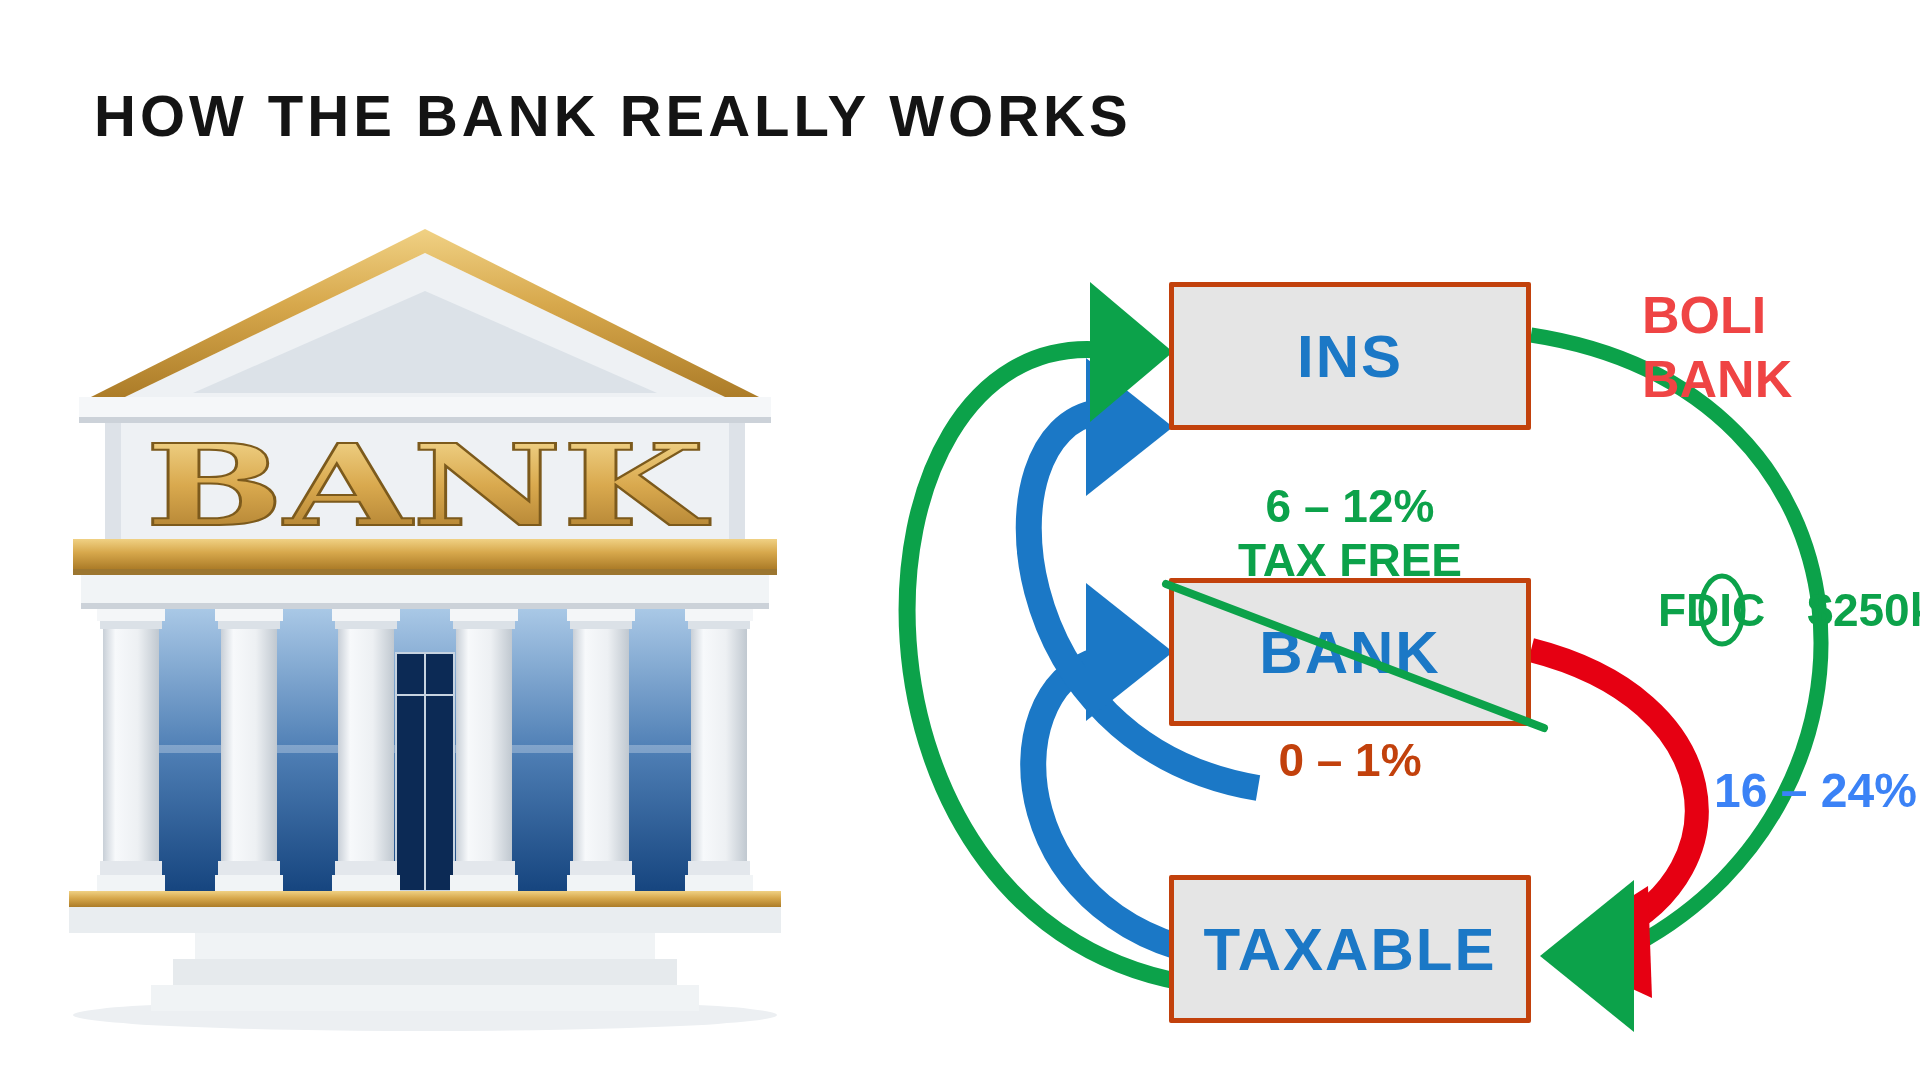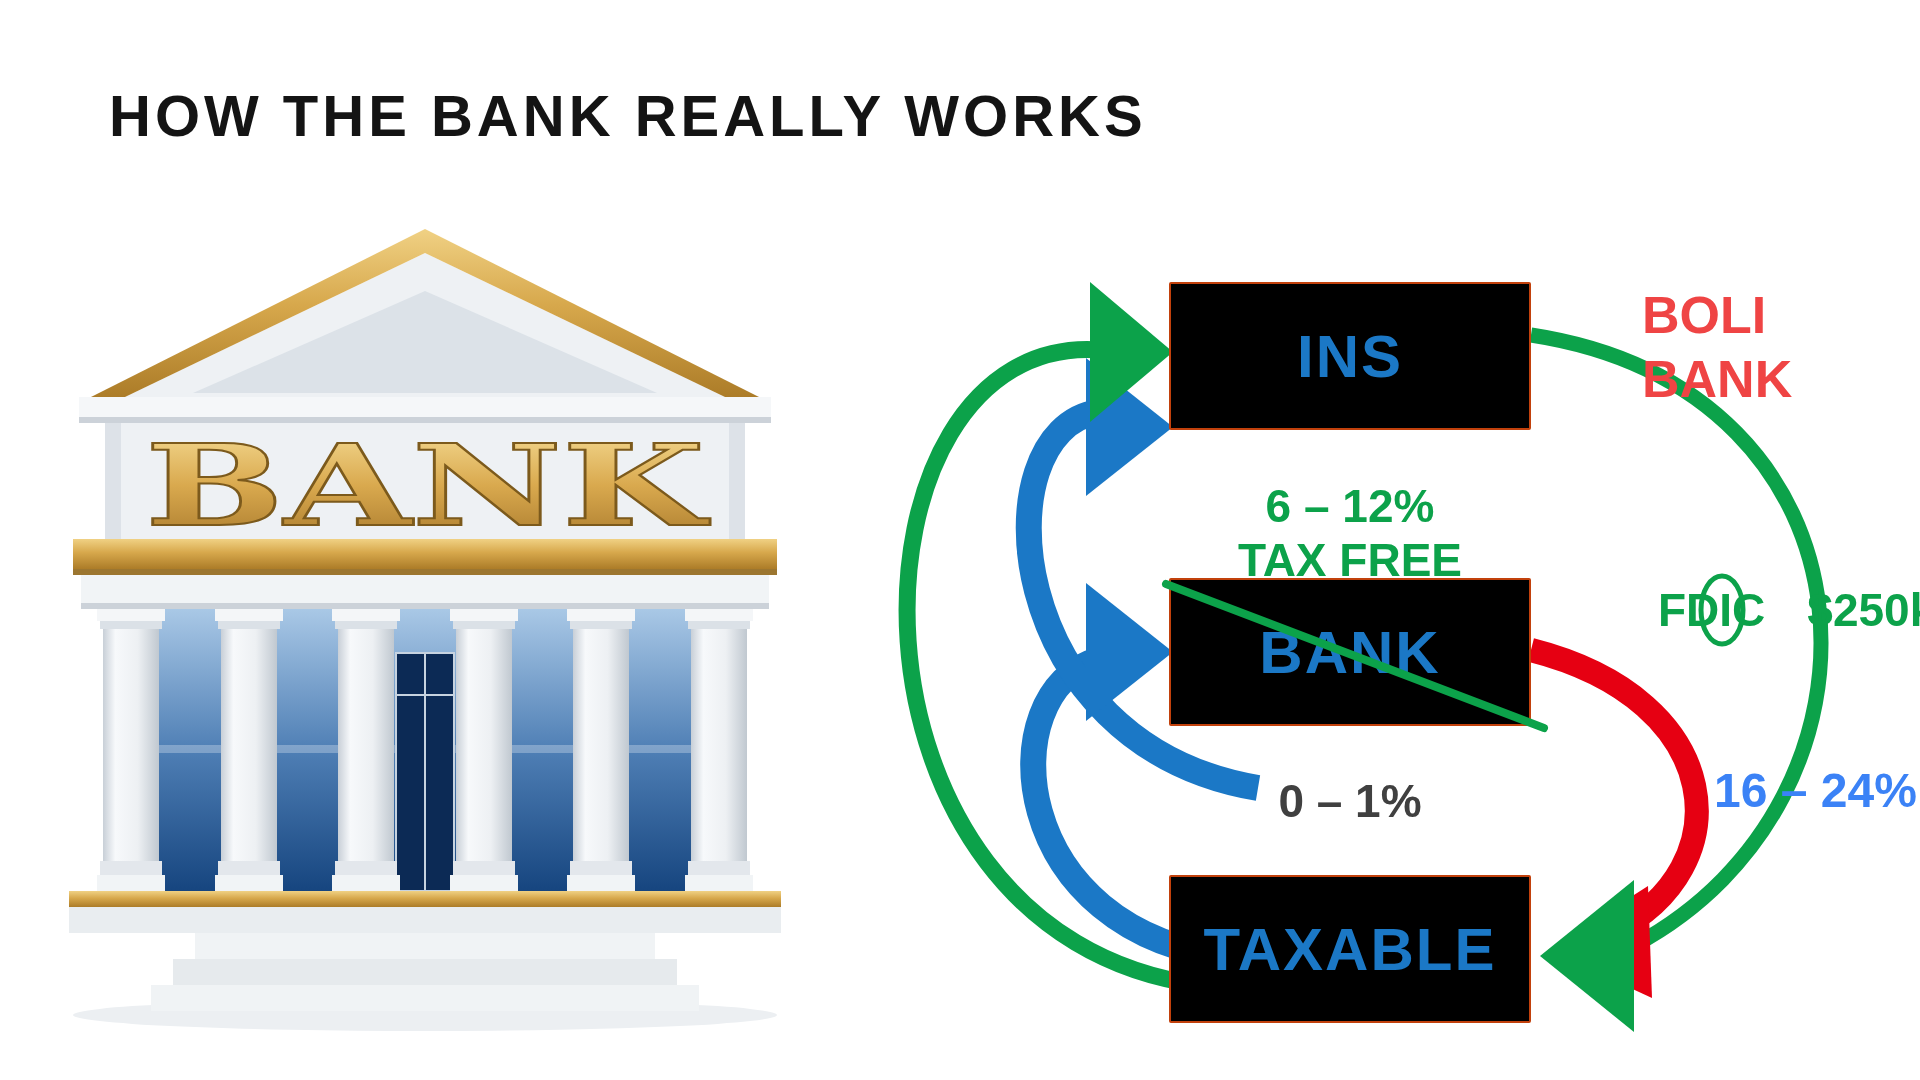--- a/index.html
+++ b/index.html
@@ -3,36 +3,36 @@
 <meta charset="utf-8">
 <style>
   html,body{margin:0;padding:0;background:#ffffff;}
   .stage{position:relative;width:1920px;height:1080px;overflow:hidden;background:#ffffff;
          font-family:"Liberation Sans",sans-serif;}
   .layer{position:absolute;left:0;top:0;pointer-events:none;}
   .under{z-index:1;}
   .over{z-index:4;}
 
   .title{position:absolute;left:94px;top:82px;z-index:2;
-         font-size:58px;font-weight:900;letter-spacing:4px;color:#141414;white-space:nowrap;margin-left:15px;}
+         font-size:58px;font-weight:900;letter-spacing:4px;color:#141414;white-space:nowrap;}
 
   .bank-art{position:absolute;left:25px;top:225px;width:800px;height:810px;z-index:1;}
 
   .box{position:absolute;left:1169px;width:362px;height:148px;z-index:2;
-       border:2px solid #c2410c;background:#000000;border-radius:2px;
+       border:5px solid #c2410c;background:#e5e5e5;border-radius:2px;
        display:flex;align-items:center;justify-content:center;
        font-size:60px;font-weight:700;letter-spacing:2px;color:#1b78c6;box-sizing:border-box;}
   .box-ins{top:282px;}
   .box-bank{top:578px;}
   .box-client{top:875px;}
 
   .rate{position:absolute;left:1169px;width:362px;z-index:3;text-align:center;
         font-weight:700;font-size:46px;line-height:54px;}
   .rate-green{top:438px;color:#0ca24a;margin-top:41px;}
-  .rate-red{top:774px;color:#404040;}
+  .rate-red{top:733px;color:#c2410c;}
 
   .boli-coli{position:absolute;left:1642px;top:283px;z-index:3;color:#ef4444;
              font-size:52px;font-weight:700;line-height:64px;}
   .fdic-row{position:absolute;left:1658px;top:583px;z-index:3;color:#0ca24a;
             font-size:46px;font-weight:700;display:flex;gap:42px;white-space:nowrap;}
   .loan-rate{position:absolute;left:1714px;top:763px;z-index:3;color:#3b82f6;
              font-size:48px;font-weight:700;white-space:nowrap;}
 </style>
 </head>
 <body>

